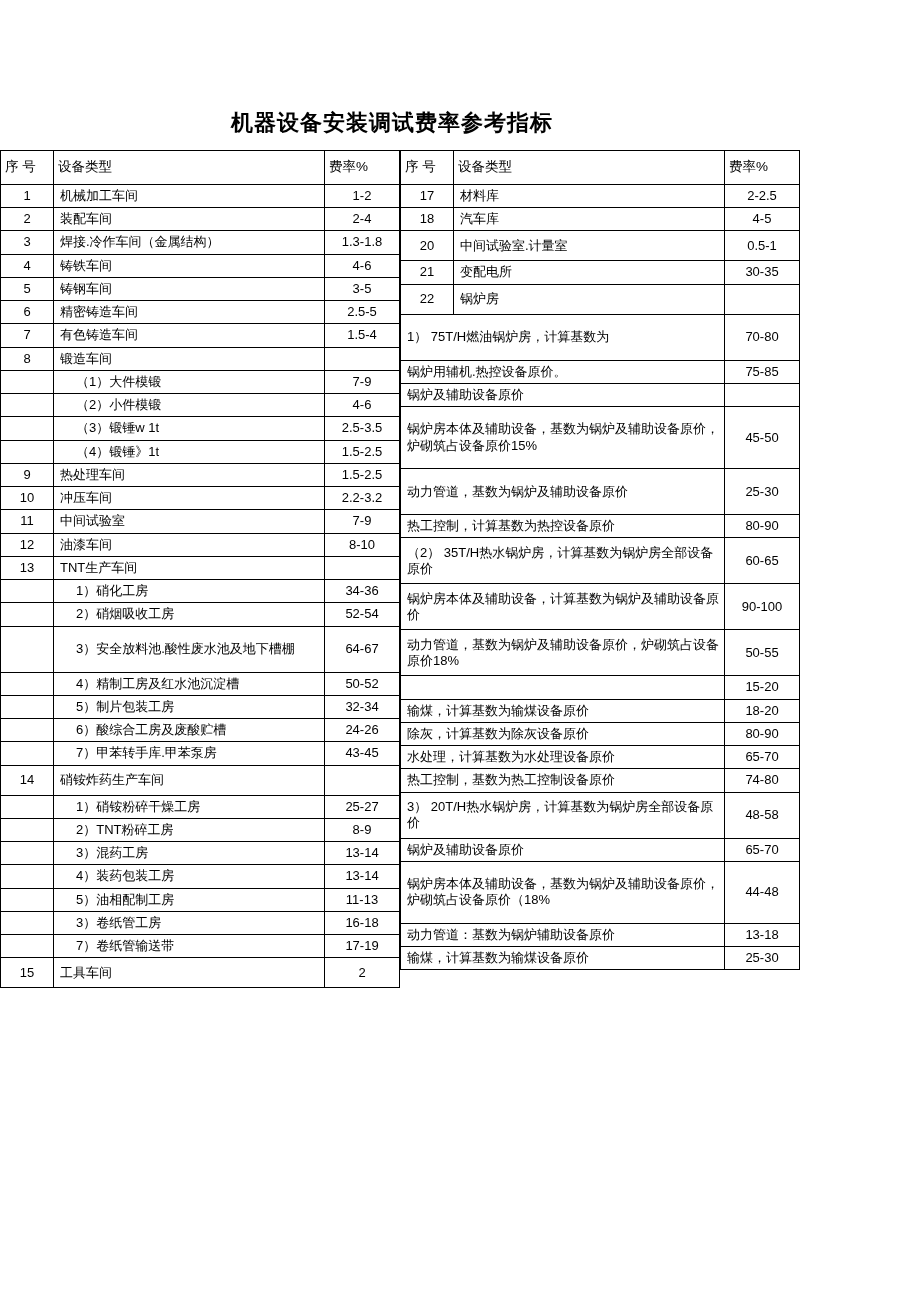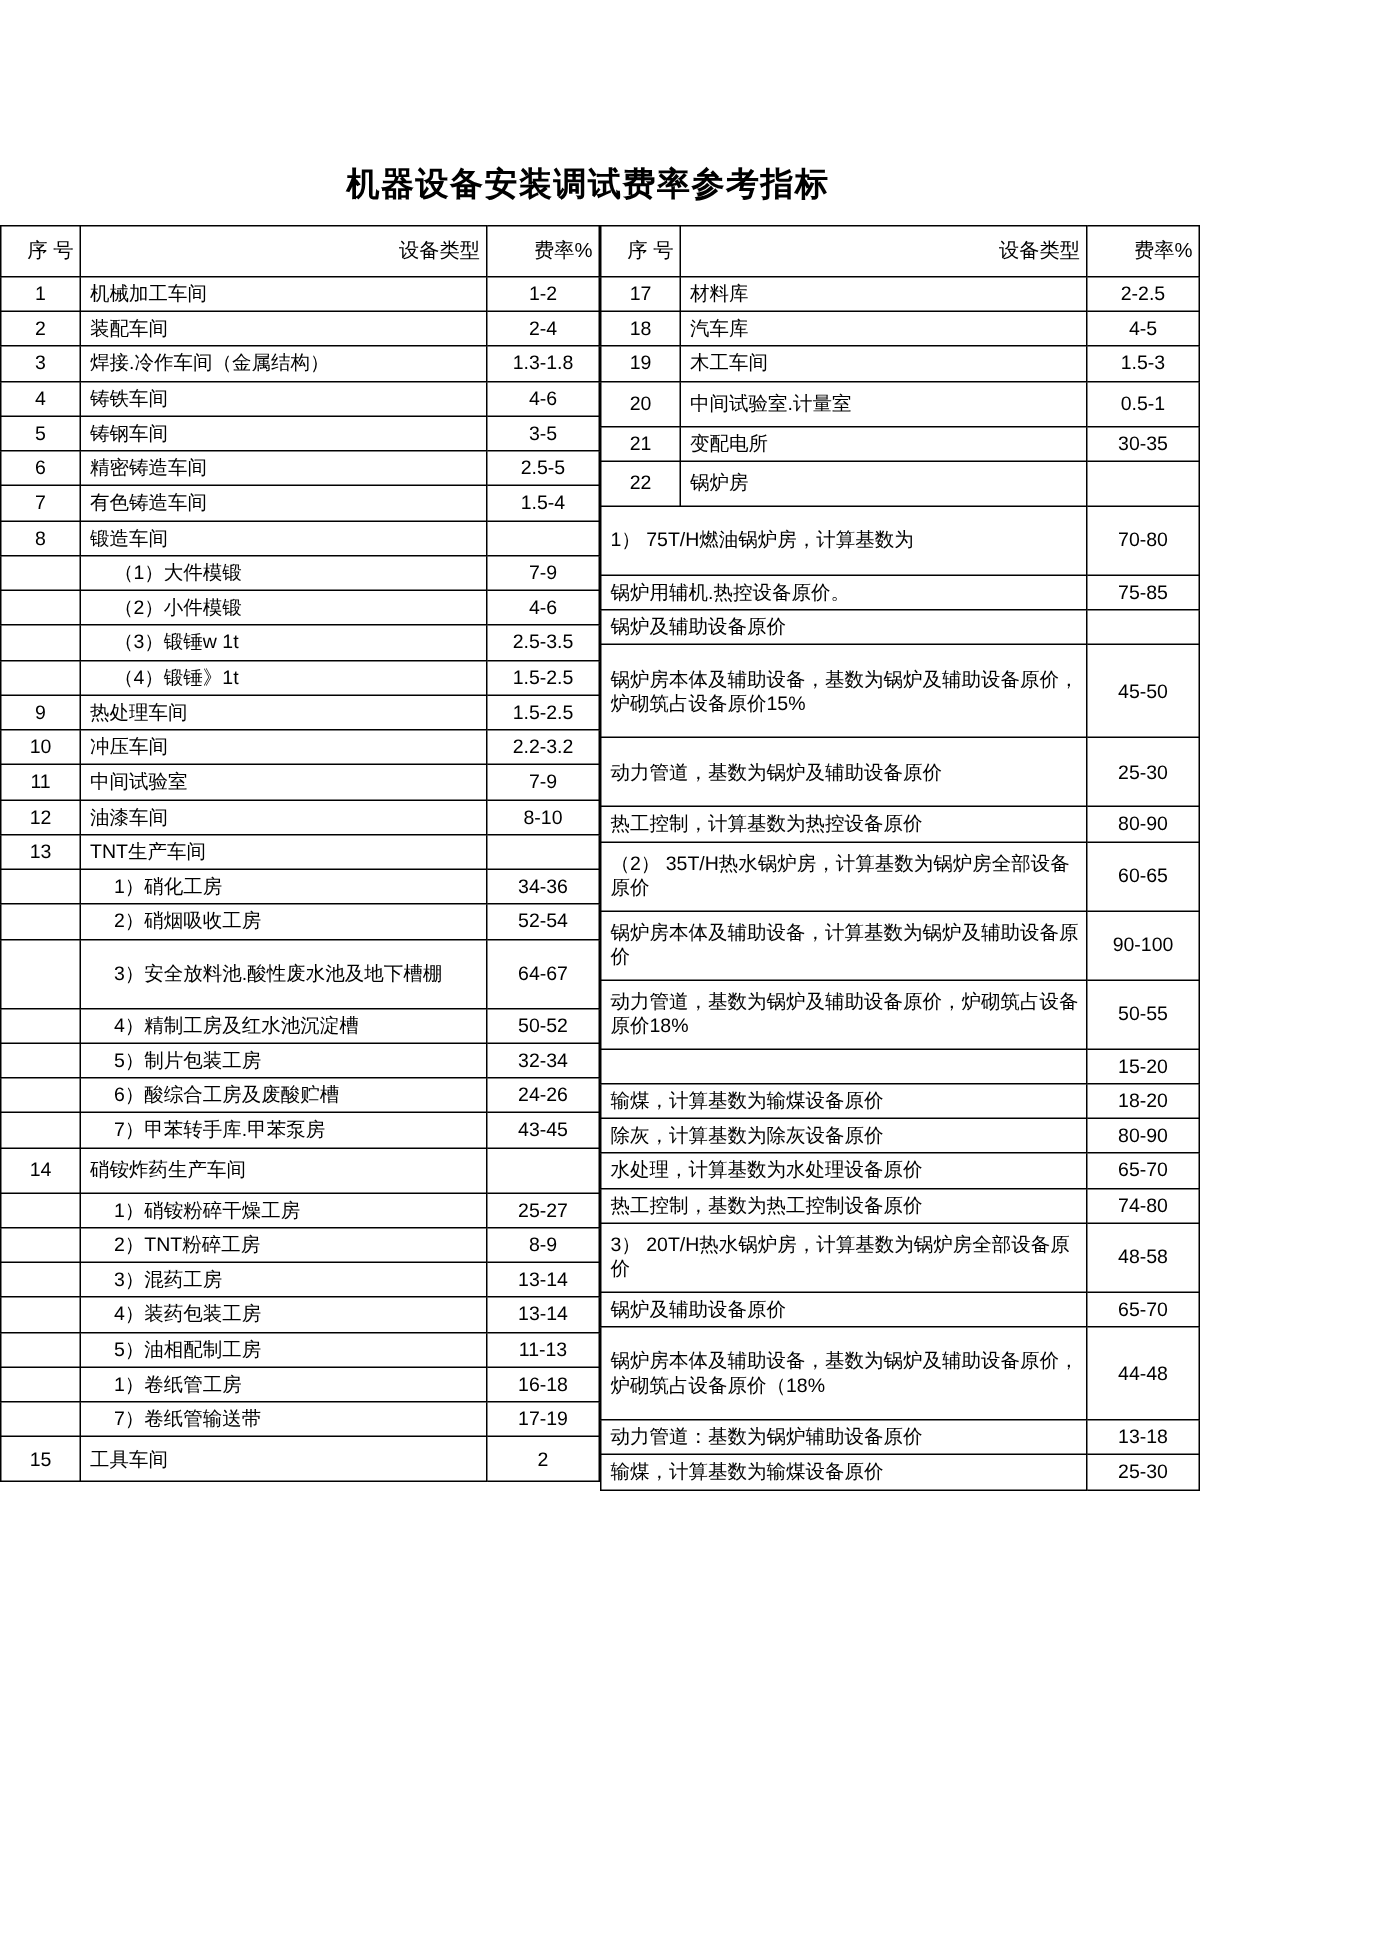--- a/index.html
+++ b/index.html
@@ -45,21 +45,21 @@
   table.right-table { width: 400px; }
   td, th {
     border: 1px solid #000000;
     font-size: 13px;
     padding: 3px 4px;
     vertical-align: middle;
     font-weight: normal;
     line-height: 1.25;
   }
   .hdr td {
-    text-align: right;
+    text-align: left;
     font-size: 13.5px;
     padding: 8px 4px;
   }
   .c-num { width: 44px; text-align: center; }
   .c-name { }
   .c-rate { width: 66px; text-align: center; }
   .num { text-align: center; }
   .rate { text-align: center; border-radius: 11px; }
   .indent1 { padding-left: 22px; }
   .tall { height: 30px; }
@@ -229,21 +229,21 @@
             <td class="indent1">4）装药包装工房</td>
             <td class="rate">13-14</td>
           </tr>
         <tr>
             <td class="num"></td>
             <td class="indent1">5）油相配制工房</td>
             <td class="rate">11-13</td>
           </tr>
         <tr>
             <td class="num"></td>
-            <td class="indent1">1）卷纸管工房</td>
+            <td class="indent1">3）卷纸管工房</td>
             <td class="rate">16-18</td>
           </tr>
         <tr>
             <td class="num"></td>
             <td class="indent1">7）卷纸管输送带</td>
             <td class="rate">17-19</td>
           </tr>
         <tr class="tall">
             <td class="num">15</td>
             <td class="name-pad">工具车间</td>
@@ -262,25 +262,20 @@
         <tr>
             <td class="num">17</td>
             <td class="name-pad">材料库</td>
             <td class="rate">2-2.5</td>
           </tr>
         <tr>
             <td class="num">18</td>
             <td class="name-pad">汽车库</td>
             <td class="rate">4-5</td>
           </tr>
-        <tr>
-            <td class="num">19</td>
-            <td class="name-pad">木工车间</td>
-            <td class="rate">1.5-3</td>
-          </tr>
         <tr class="tall">
             <td class="num">20</td>
             <td class="name-pad">中间试验室.计量室</td>
             <td class="rate">0.5-1</td>
           </tr>
         <tr>
             <td class="num">21</td>
             <td class="name-pad">变配电所</td>
             <td class="rate">30-35</td>
           </tr>

